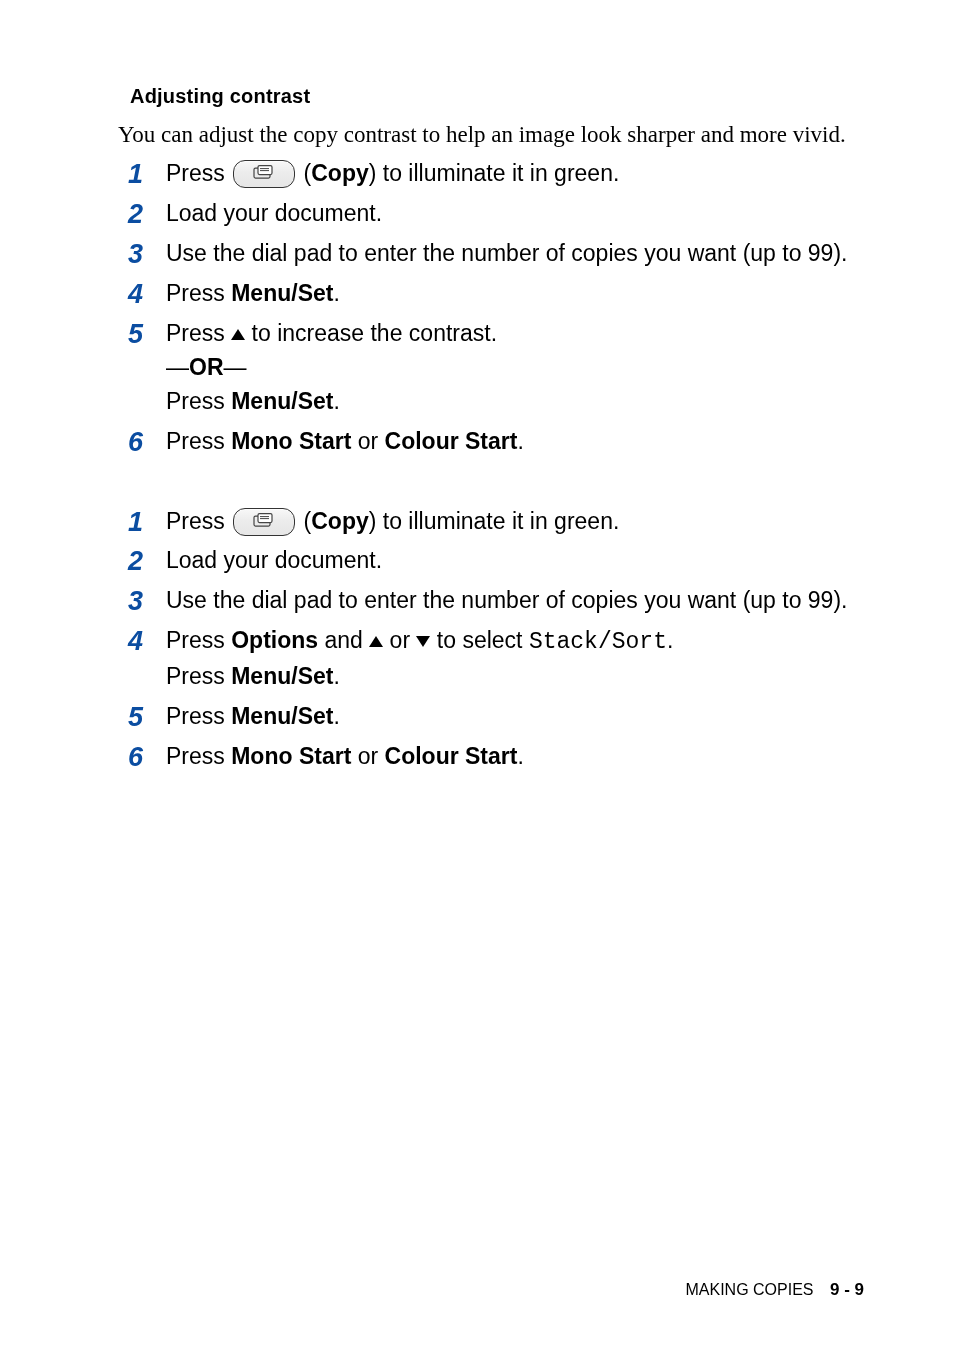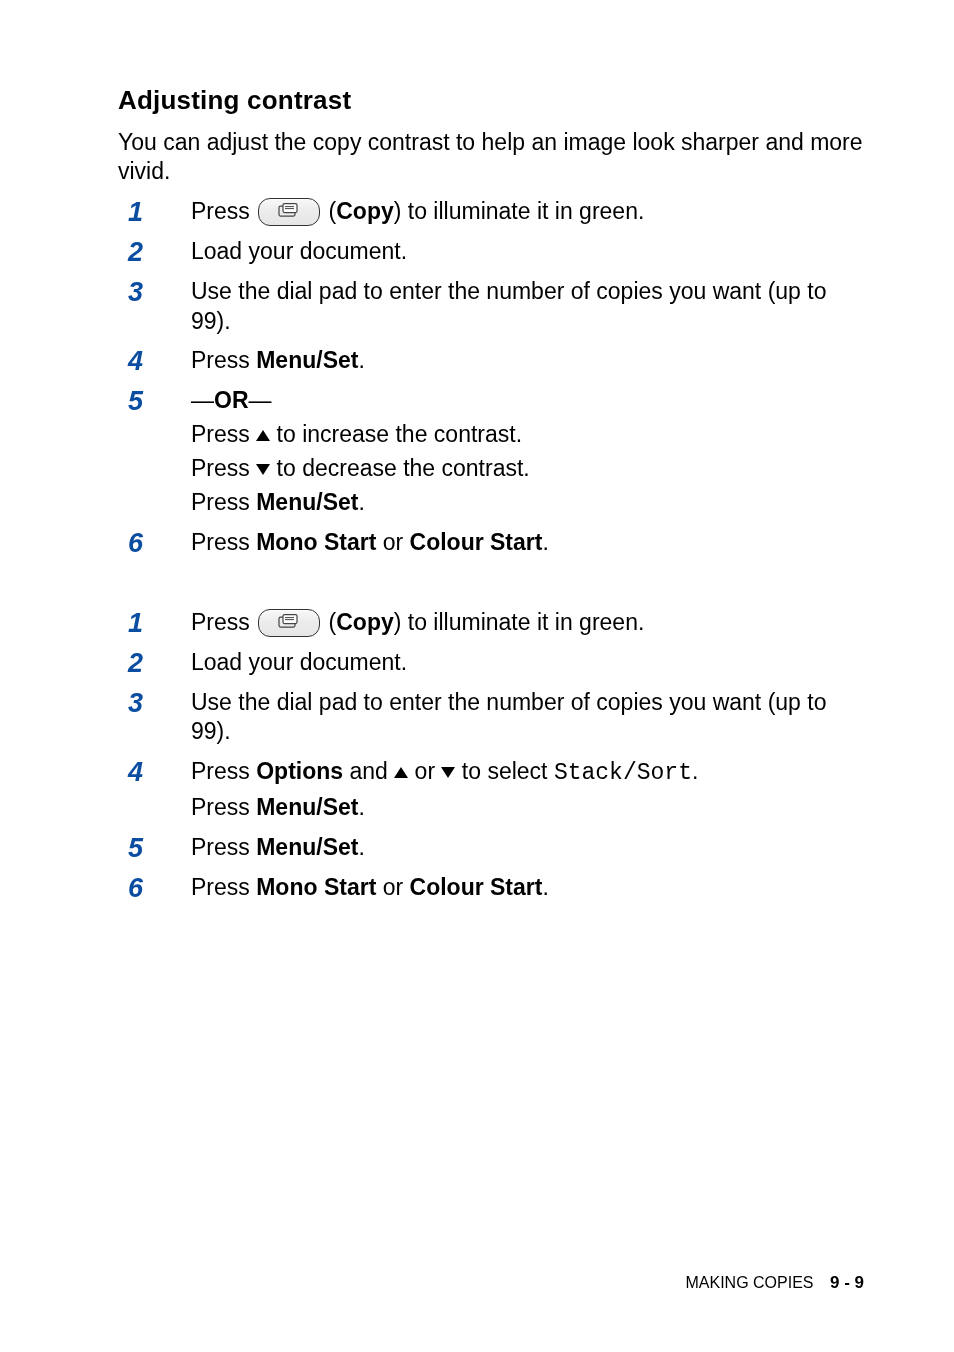--- a/index.html
+++ b/index.html
@@ -7,29 +7,31 @@
   body {
     font-family: Arial, Helvetica, sans-serif;
     background: #ffffff;
     position: relative;
     color: #000;
   }
   .page {
     padding: 85px 90px 40px 118px;
   }
   .h2 {
-    font-size: 26px;
+    font-size: 20px;
     font-weight: bold;
     margin-bottom: 12px;
     letter-spacing: 0.2px;
+    margin-left: 12px;
   }
   .para {
     font-size: 23px;
     line-height: 1.28;
     margin-bottom: 10px;
+    font-family: Liberation Serif, serif;
   }
   .steps {
     margin: 4px 0 26px 0;
   }
   .step {
     display: flex;
     align-items: flex-start;
     margin: 6px 0 2px 10px;
   }
   .step-num {
@@ -42,21 +44,21 @@
     flex: 0 0 38px;
     text-align: left;
     line-height: 1.0;
     margin-top: 2px;
   }
   .step-body {
     font-size: 23px;
     line-height: 1.3;
     flex: 1;
   }
-  .step-body p { margin-bottom: 4px; margin-left: 25px; }
+  .step-body p { margin-bottom: 4px; }
   .bold { font-weight: bold; }
   .mono { font-family: "Courier New", Courier, monospace; }
   .copy-button {
     display: inline-block;
     width: 62px;
     height: 28px;
     border: 1px solid #333;
     border-radius: 12px;
     background: linear-gradient(#f8f8f8 0%, #ececec 45%, #e6e6e6 100%);
     box-shadow: inset 0 1px 0 rgba(255,255,255,0.7);
@@ -72,21 +74,21 @@
   .tri {
     display: inline-block;
     width: 0; height: 0;
     vertical-align: 1px;
   }
   .tri.up { border-left: 7px solid transparent; border-right: 7px solid transparent; border-bottom: 11px solid #000; }
   .tri.down { border-left: 7px solid transparent; border-right: 7px solid transparent; border-top: 11px solid #000; }
   .section-gap { height: 14px; }
   .footer {
     position: absolute;
-    bottom: 59px;
+    bottom: 52px;
     right: 90px;
     font-size: 16px;
   }
   .footer .chap { margin-left: 12px; font-weight: bold; font-size: 17px; }
 </style>
 </head>
 <body>
 
 <div class="page">
 
@@ -118,23 +120,22 @@
       </div>
       <div class="step">
         <div class="step-num">4</div>
         <div class="step-body">
           <p>Press <span class="bold">Menu/Set</span>.</p>
         </div>
       </div>
       <div class="step">
         <div class="step-num">5</div>
         <div class="step-body">
+          <p>Press <span class="tri up"></span> to increase the contrast.</p>
           <p>—<span class="bold">OR</span>—</p>
-          <p>Press <span class="tri up"></span> to increase the contrast.</p>
-          <p>Press <span class="tri down"></span> to decrease the contrast.</p>
           <p>Press <span class="bold">Menu/Set</span>.</p>
         </div>
       </div>
       <div class="step">
         <div class="step-num">6</div>
         <div class="step-body">
           <p>Press <span class="bold">Mono Start</span> or <span class="bold">Colour Start</span>.</p>
         </div>
       </div>
     </div>

